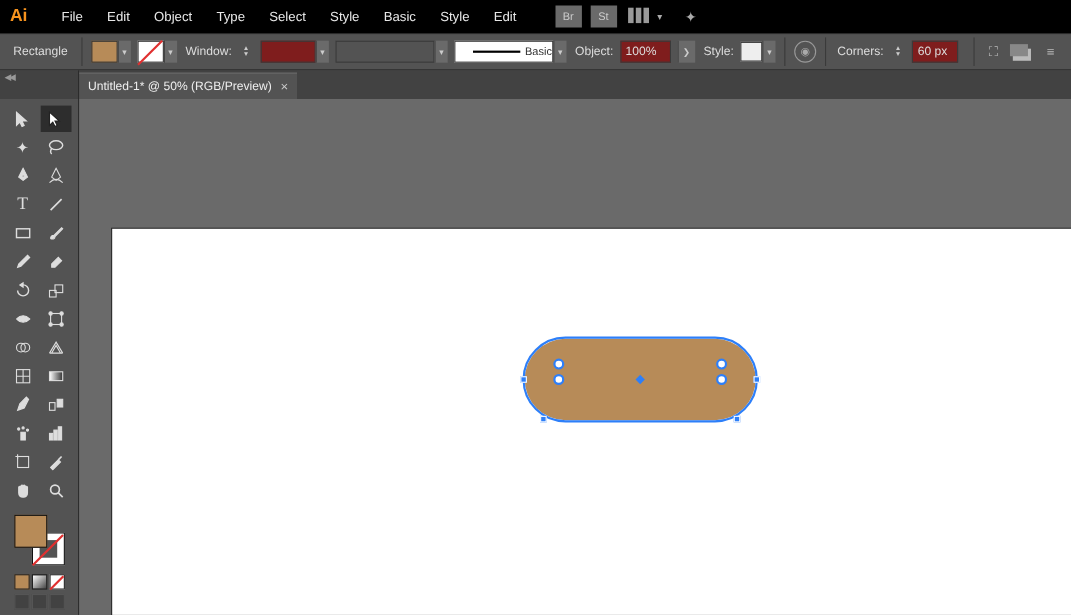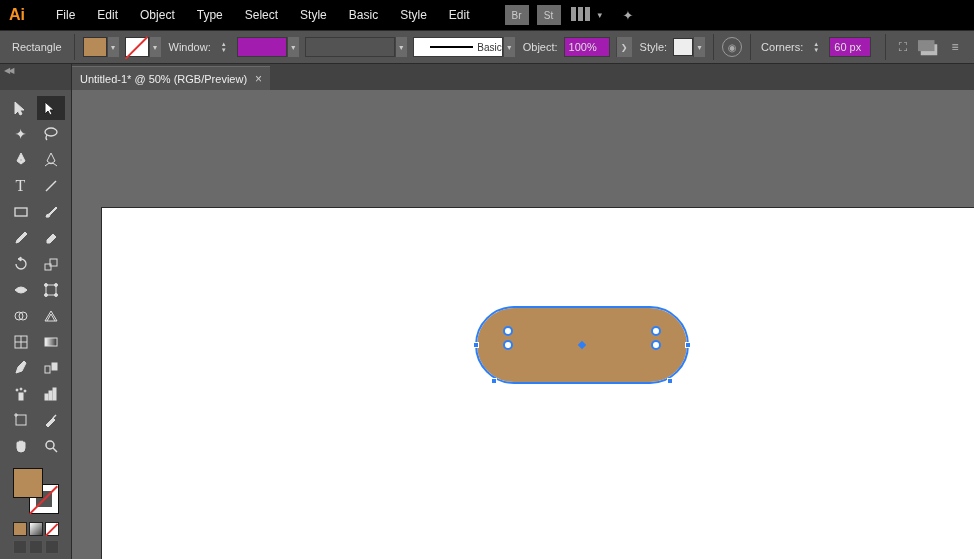--- a/index.html
+++ b/index.html
@@ -21,21 +21,21 @@
 .shape-label { color: #ddd; font-size: 11px; padding: 0 4px; }
 .swatch-dd { display: flex; align-items: center; }
 .swatch { width: 24px; height: 20px; border: 1px solid #333; }
 .swatch.fill { background: #b78b58; }
 .swatch.stroke { background: #fff; position: relative; }
 .swatch.stroke::after { content: ""; position: absolute; width: 140%; height: 2px; background: #e03030; top: 50%; left: -20%; transform: rotate(-45deg); }
 .dd-arrow { width: 12px; height: 20px; background: #6a6a6a; display: flex; align-items: center; justify-content: center; font-size: 8px; color: #ccc; border-left: 1px solid #444; }
 .ctrl-label { color: #ddd; font-size: 11px; margin-left: 2px; }
 .stepper { width: 14px; height: 20px; display: flex; flex-direction: column; justify-content: center; align-items: center; }
 .stepper span { font-size: 6px; line-height: 6px; color: #ccc; }
-.ctrl-input { height: 20px; background: #a21caf; border: 1px solid #3a3a3a; color: #ddd; font-size: 11px; padding: 0 4px; }
+.ctrl-input { height: 20px; background: #7f1d1d; border: 1px solid #3a3a3a; color: #ddd; font-size: 11px; padding: 0 4px; }
 .stroke-weight { width: 50px; }
 .var-width-profile { width: 90px; height: 20px; background: #535353; border: 1px solid #3a3a3a; }
 .brush-def { width: 90px; height: 20px; background: #fff; border: 1px solid #3a3a3a; display: flex; align-items: center; justify-content: center; gap: 4px; padding-left: 16px; }
 .brush-def .line { width: 44px; height: 2px; background: #000; }
 .brush-def .lbl { color: #333; font-size: 10px; }
 .opacity-box { width: 46px; }
 .style-sw { width: 20px; height: 18px; background: #eee; border: 1px solid #333; }
 .globe-icon { width: 20px; height: 20px; border-radius: 50%; border: 1px solid #999; display: flex; align-items: center; justify-content: center; font-size: 10px; color: #aaa; }
 .corners-input { width: 42px; }
 .sep { width: 1px; height: 26px; background: #3a3a3a; margin: 0 2px; }

